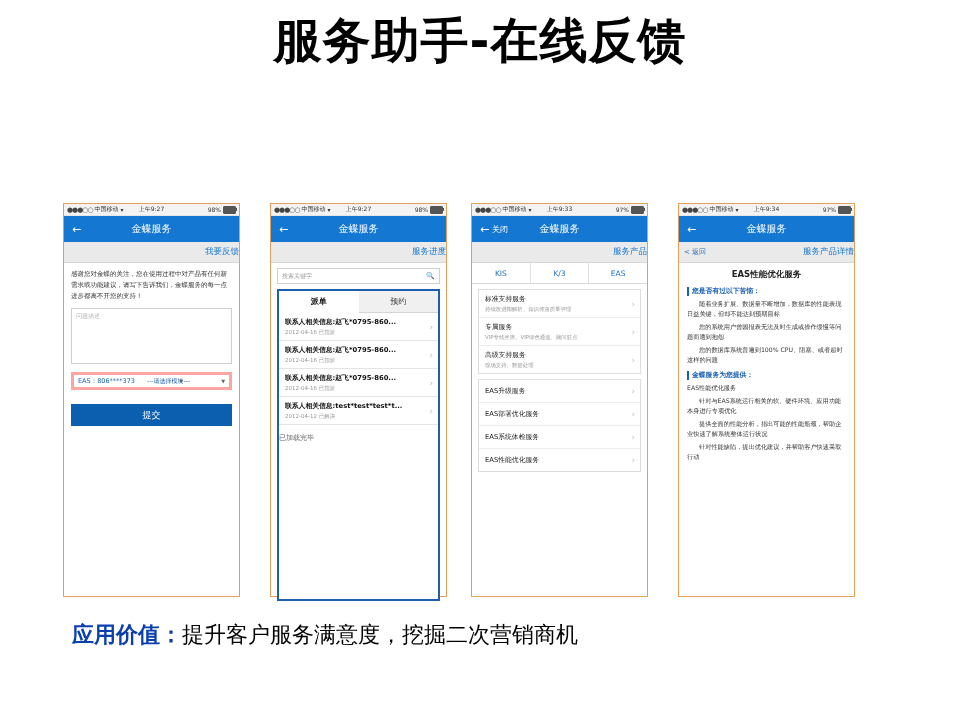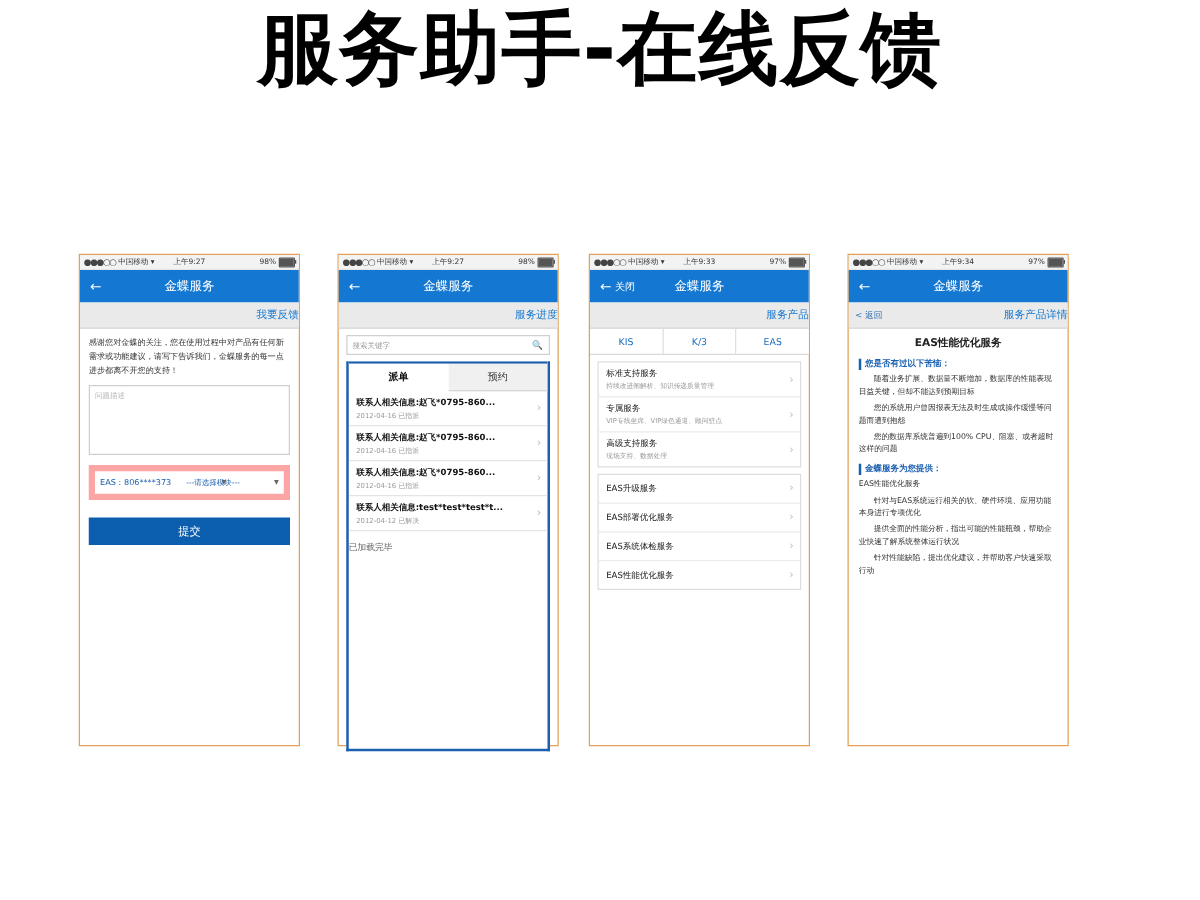--- a/index.html
+++ b/index.html
@@ -19,21 +19,21 @@
     width: 960px;
     height: 720px;
   }
   
   .main-title {
     position: absolute;
     top: 8px;
     left: 0;
     width: 960px;
     text-align: center;
-    font-size: 64px;
+    font-size: 48px;
     font-weight: bold;
     color: #000000;
     letter-spacing: 1px;
     line-height: 64px;
   }
   .subtitle {
     position: absolute;
     top: 114px;
     left: 0;
     width: 960px;
@@ -169,22 +169,22 @@
     height: 56px;
     border: 1px solid #cfcfcf;
     background: #fff;
     font-size: 6px;
     color: #b5b5b5;
     padding: 3px 4px;
     box-sizing: border-box;
   }
   .p1-select {
     margin-top: 8px;
-    height: 28px;
-    border: 5px solid #fca5a5;
+    height: 18px;
+    border: 3px solid #fca5a5;
     background: #fff;
     display: flex;
     align-items: center;
     font-size: 6.5px;
     color: #1a5fb0;
     padding: 0 4px;
     box-sizing: border-box;
     position: relative;
   }
   .p1-select .caret {
@@ -567,14 +567,17 @@
       <div class="p4-p">您的系统用户曾因报表无法及时生成或操作缓慢等问题而遭到抱怨</div>
       <div class="p4-p">您的数据库系统普遍到100% CPU、阻塞、或者超时这样的问题</div>
       <div class="p4-h">金蝶服务为您提供：</div>
       <div class="p4-p noindent">EAS性能优化服务</div>
       <div class="p4-p">针对与EAS系统运行相关的软、硬件环境、应用功能本身进行专项优化</div>
       <div class="p4-p">提供全面的性能分析，指出可能的性能瓶颈，帮助企业快速了解系统整体运行状况</div>
       <div class="p4-p">针对性能缺陷，提出优化建议，并帮助客户快速采取行动</div>
     </div>
   </div>
 
+  <div class="footer">
+    <span class="blue">应用价值：</span><span>提升客户服务满意度，挖掘二次营销商机</span>
+  </div>
 
 </div>
 
 </body></html>

